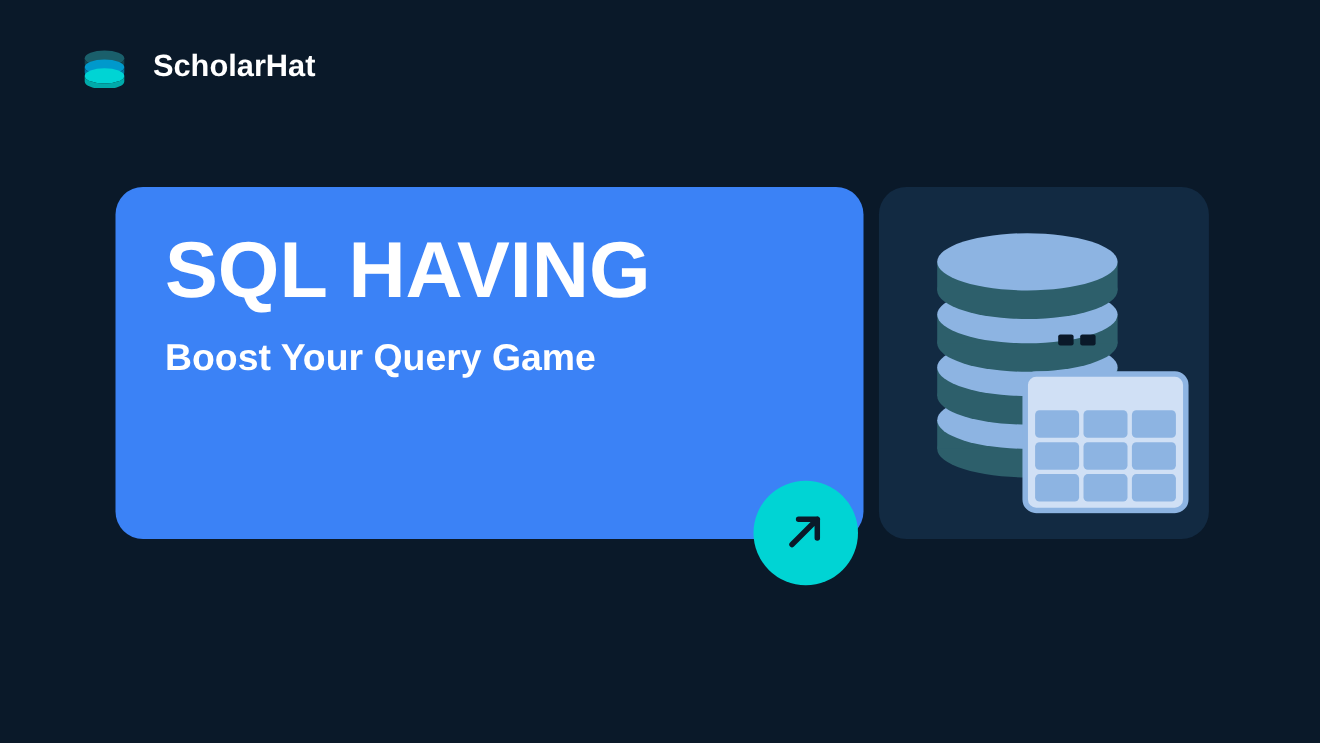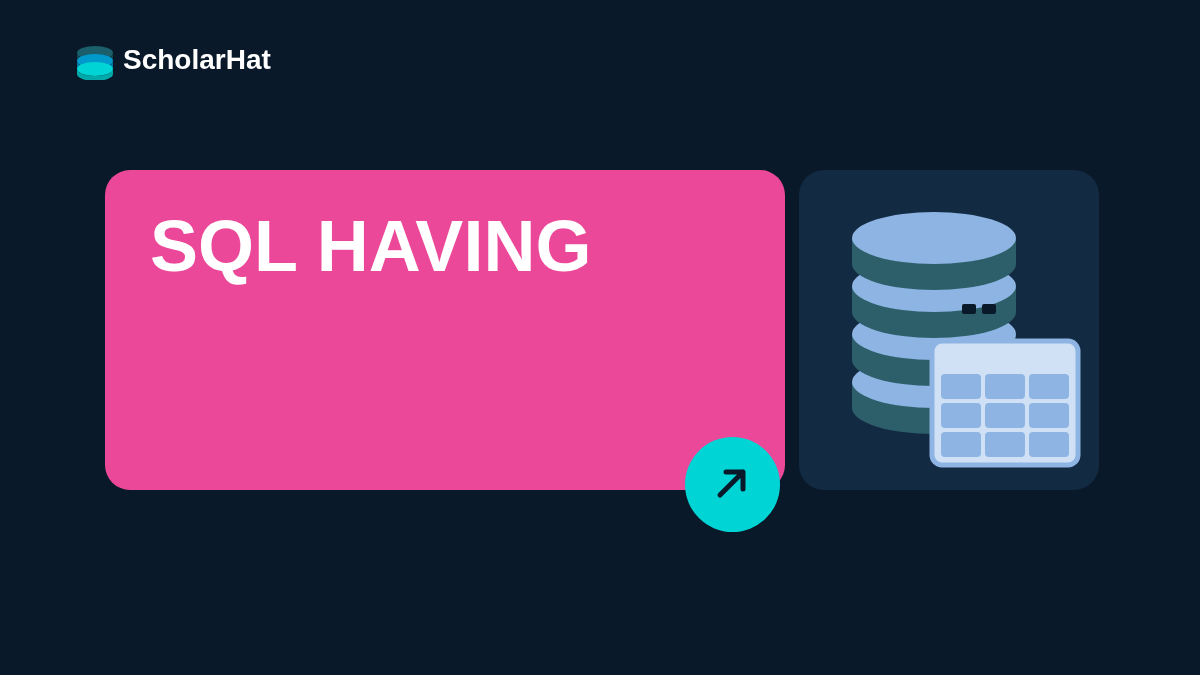--- a/index.html
+++ b/index.html
@@ -14,40 +14,40 @@
       font-family: Arial, Helvetica, sans-serif;
       position: relative;
       overflow: hidden;
     }
     .logo {
       position: absolute;
       top: 40px;
       left: 75px;
       display: flex;
       align-items: center;
-      gap: 8px;
+      gap: 24px;
     }
     .logo-icon {
       width: 40px;
       height: 40px;
     }
     .logo-text {
       color: #ffffff;
       font-size: 28px;
       font-weight: bold;
     }
     .content-container {
       position: absolute;
       top: 170px;
       left: 105px;
       display: flex;
       gap: 14px;
     }
     .text-card {
-      background-color: #ec4899;
+      background-color: #3b82f6;
       border-radius: 25px;
       padding: 35px 54px 40px 45px;
       width: 680px;
     }
     .title-line1 {
       color: #ffffff;
       font-size: 72px;
       font-weight: bold;
       line-height: 1.15;
     }
@@ -110,20 +110,21 @@
       <ellipse cx="20" cy="29" rx="18" ry="7" fill="#00d4d4"></ellipse>
       <path d="M 2 29 L 2 34 A 18 7 0 0 0 38 34 L 38 29 A 18 7 0 0 1 2 29 Z" fill="#00aaaa"></path>
     </svg>
   </span>
   <span class="logo-text">ScholarHat</span>
 </div>
 
 <div class="content-container">
   <div class="text-card">
     <div class="title-line1">SQL HAVING</div>
+    <div class="subtitle">Boost Your Query Game</div>
   </div>
 
   <div class="graphic-card">
     <span class="database-icon">
       <svg width="175" height="240" viewBox="0 0 175 240">
 
         <ellipse cx="87" cy="200" rx="82" ry="26" fill="#2d5f6b"></ellipse>
         <rect x="5" y="174" width="164" height="26" fill="#2d5f6b"></rect>
         <ellipse cx="87" cy="174" rx="82" ry="26" fill="#8db4e2"></ellipse>
         <rect x="115" y="192" width="14" height="10" rx="2" fill="#0a1929"></rect>

